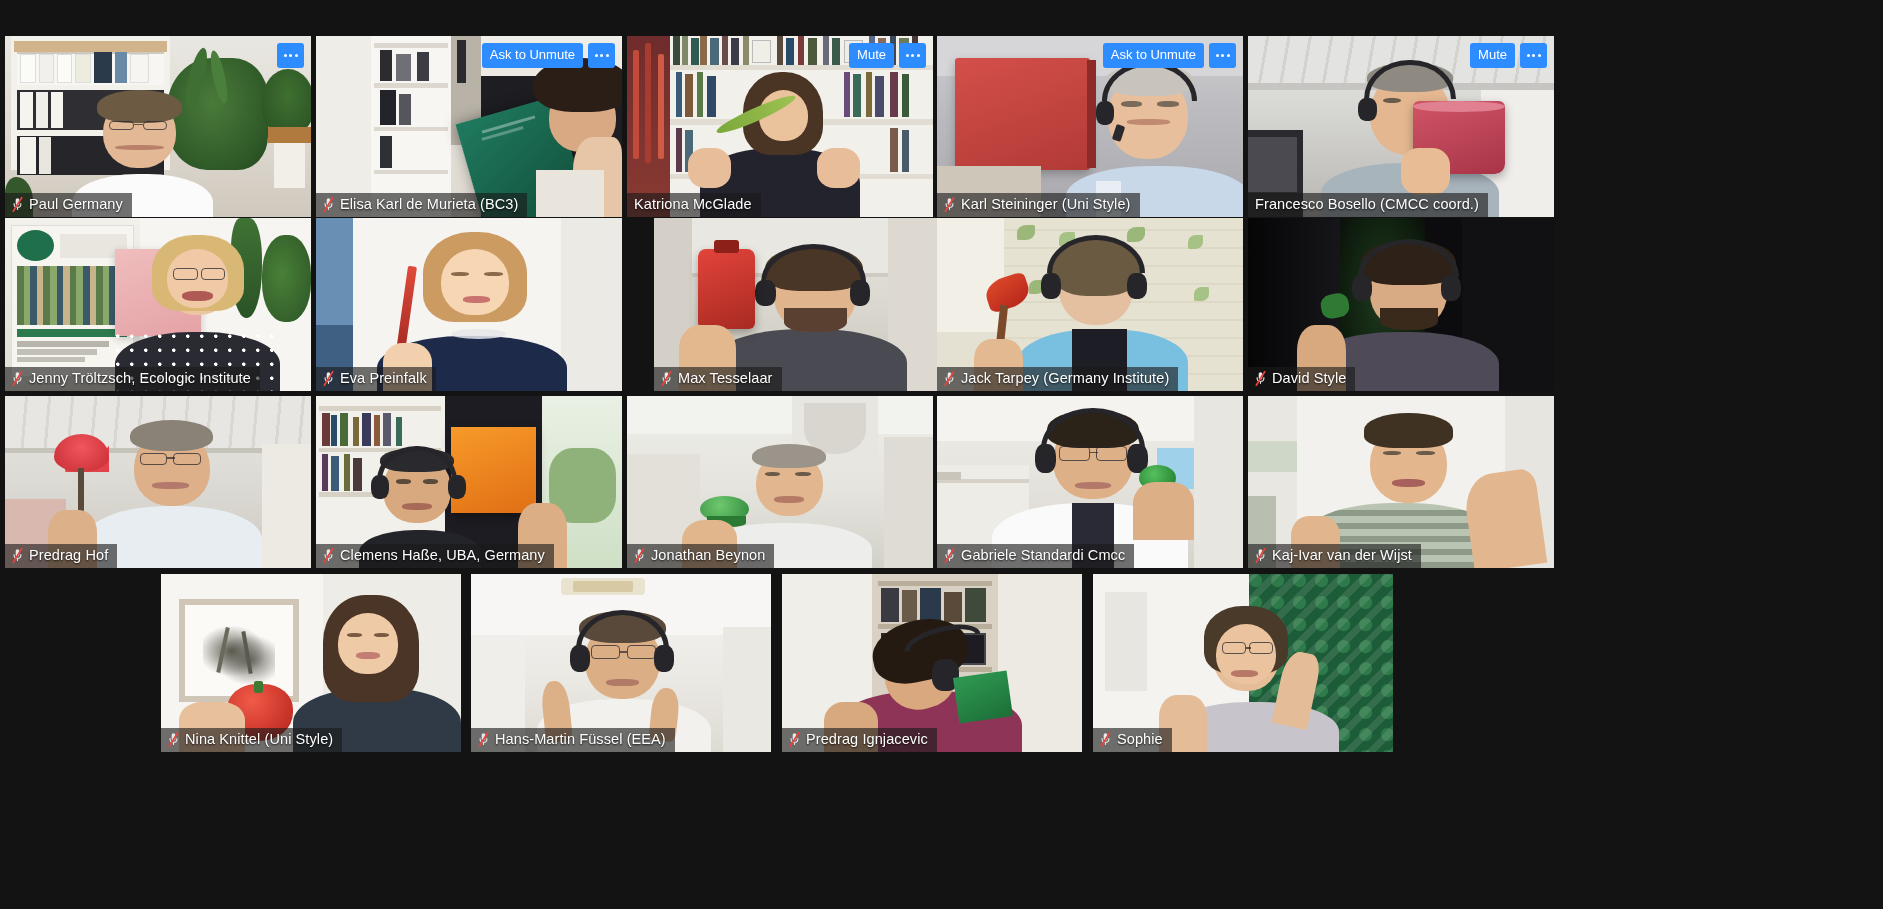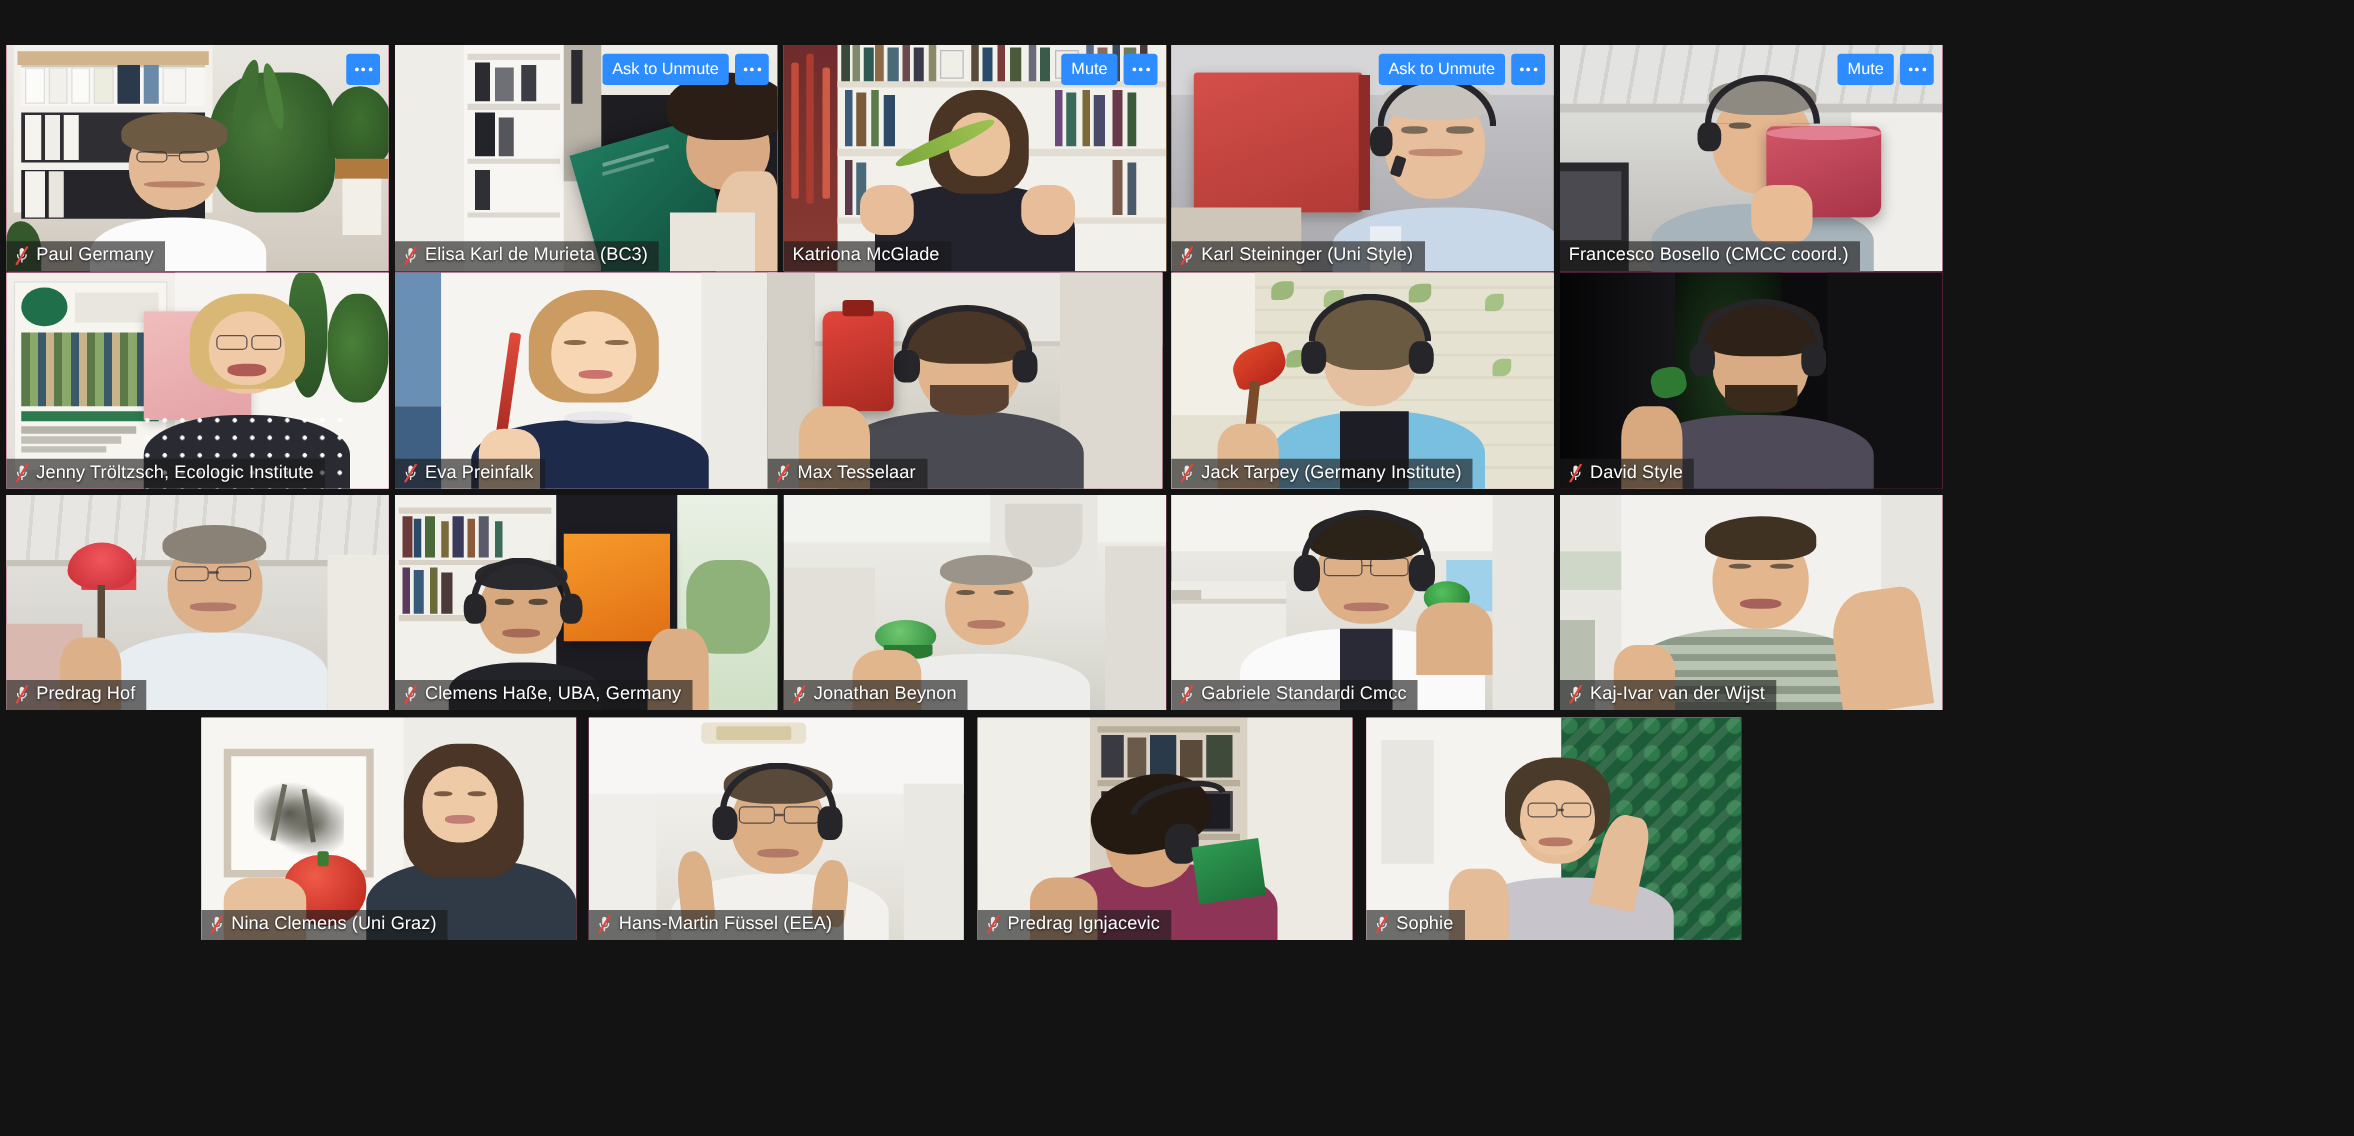--- a/index.html
+++ b/index.html
@@ -15,21 +15,21 @@
     background: #131313;
   }
   .gallery {
     position: absolute;
     left: 0; top: 0;
     width: 1883px; height: 909px;
   }
   .tile {
     position: absolute;
     overflow: hidden;
-    background: #ec4899;
+    background: #737373;
   }
   .tile.active-speaker {
     outline: 3px solid #c8e84a;
     outline-offset: -3px;
     z-index: 5;
   }
   .video-bg {
     position: absolute;
     inset: 0;
     overflow: hidden;
@@ -430,21 +430,21 @@
             <svg width="11" height="15" viewBox="0 0 11 15" aria-hidden="true">
   <path d="M5.5 1.3c-1 0-1.8.8-1.8 1.8v3.6c0 1 .8 1.8 1.8 1.8s1.8-.8 1.8-1.8V3.1c0-1-.8-1.8-1.8-1.8z" fill="#e8e8e8"></path>
   <path d="M2.1 6.3v.6c0 1.9 1.5 3.4 3.4 3.4s3.4-1.5 3.4-3.4v-.6" fill="none" stroke="#e8e8e8" stroke-width="1.1"></path>
   <path d="M5.5 10.3v2.6" stroke="#e8e8e8" stroke-width="1.1"></path>
   <path d="M9.7 0.7 L1.3 14.3" stroke="#e8433c" stroke-width="1.7" stroke-linecap="round"></path>
 </svg>
           </span>
           <span>Eva Preinfalk</span>
         </div>
       </div>
-      <div class="tile" style="left: 614px; top: 218px; width: 316px; height: 173px;">
+      <div class="tile" style="left: 654px; top: 218px; width: 316px; height: 173px;">
         <div class="video-bg">
     <div class="scene" style="background:linear-gradient(180deg,#e6e4de 0%,#dcd9d1 45%,#cac6bd 100%)"></div>
     <div style="position:absolute;left:0;top:0;width:100%;height:32%;background:#e9e7e2"></div>
     <div style="position:absolute;left:0;top:32%;width:100%;height:2%;background:#cfcbc2"></div>
     <div style="position:absolute;left:74%;top:0;width:26%;height:100%;background:#ddd9d1"></div>
     <div style="position:absolute;left:0;top:0;width:12%;height:100%;background:#d4d0c7"></div>
     <div class="person-body" style="left:18%;top:64%;width:62%;height:42%;background:#4a4a52"></div>
     <div class="person-head" style="left:38%;top:22%;width:26%;height:44%;background:#e0b48d"></div>
     <div class="hair" style="left:35%;top:16%;width:31%;height:26%;background:#4a3626;border-radius:50% 50% 34% 34%"></div>
     <div class="headset-band" style="left:34%;top:15%;width:33%;height:22%"></div>
@@ -723,21 +723,21 @@
         </div>
         <div class="name-label">
           <span class="mic-muted">
             <svg width="11" height="15" viewBox="0 0 11 15" aria-hidden="true">
   <path d="M5.5 1.3c-1 0-1.8.8-1.8 1.8v3.6c0 1 .8 1.8 1.8 1.8s1.8-.8 1.8-1.8V3.1c0-1-.8-1.8-1.8-1.8z" fill="#e8e8e8"></path>
   <path d="M2.1 6.3v.6c0 1.9 1.5 3.4 3.4 3.4s3.4-1.5 3.4-3.4v-.6" fill="none" stroke="#e8e8e8" stroke-width="1.1"></path>
   <path d="M5.5 10.3v2.6" stroke="#e8e8e8" stroke-width="1.1"></path>
   <path d="M9.7 0.7 L1.3 14.3" stroke="#e8433c" stroke-width="1.7" stroke-linecap="round"></path>
 </svg>
           </span>
-          <span>Nina Clemens (Uni Graz)</span>
+          <span>Nina Knittel (Uni Style)</span>
         </div>
       </div>
       <div class="tile" style="left: 471px; top: 574px; width: 300px; height: 178px;">
         <div class="video-bg">
     <div class="scene" style="background:linear-gradient(180deg,#f5f4f1 0%,#eceae5 55%,#dedbd3 100%)"></div>
     <div style="position:absolute;left:0;top:0;width:100%;height:34%;background:#f7f6f4"></div>
     <div style="position:absolute;left:30%;top:2%;width:28%;height:10%;background:#e8e2cf;border-radius:4px"></div>
     <div style="position:absolute;left:34%;top:4%;width:20%;height:6%;background:#d6c9a4;border-radius:2px"></div>
     <div style="position:absolute;left:0;top:34%;width:18%;height:66%;background:#f0eeea"></div>
     <div style="position:absolute;left:84%;top:30%;width:16%;height:70%;background:#eae8e2"></div>

